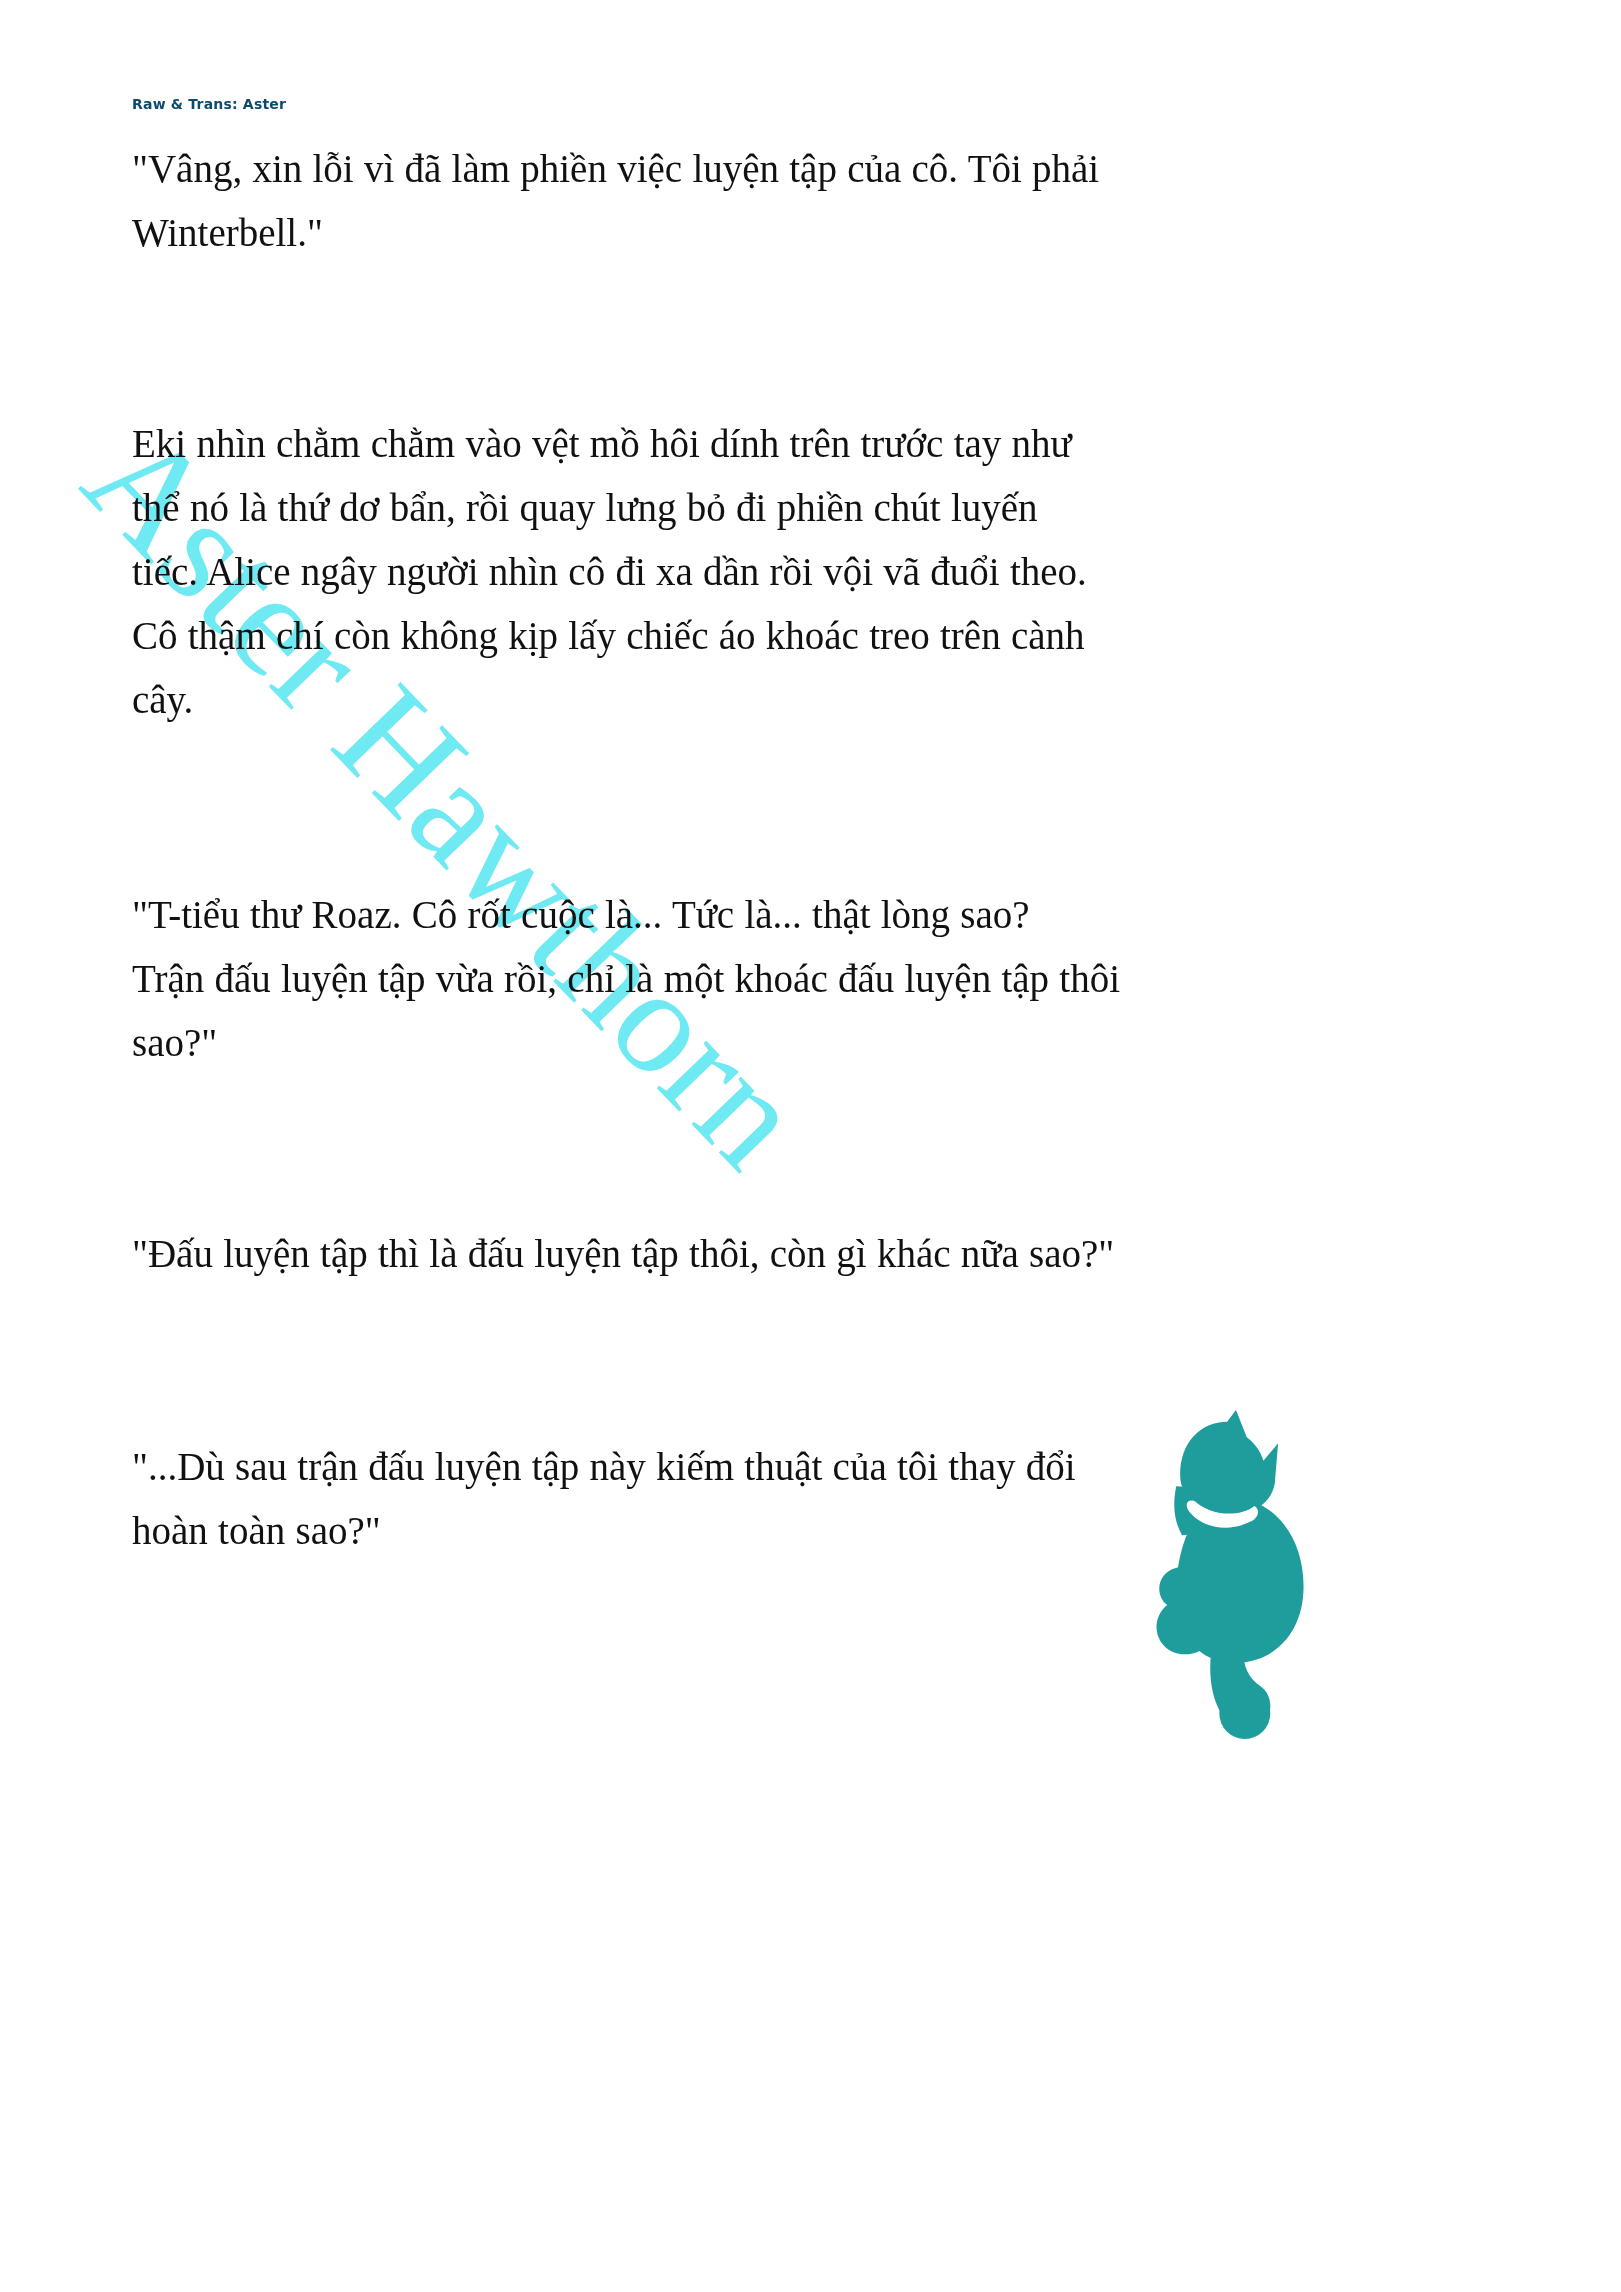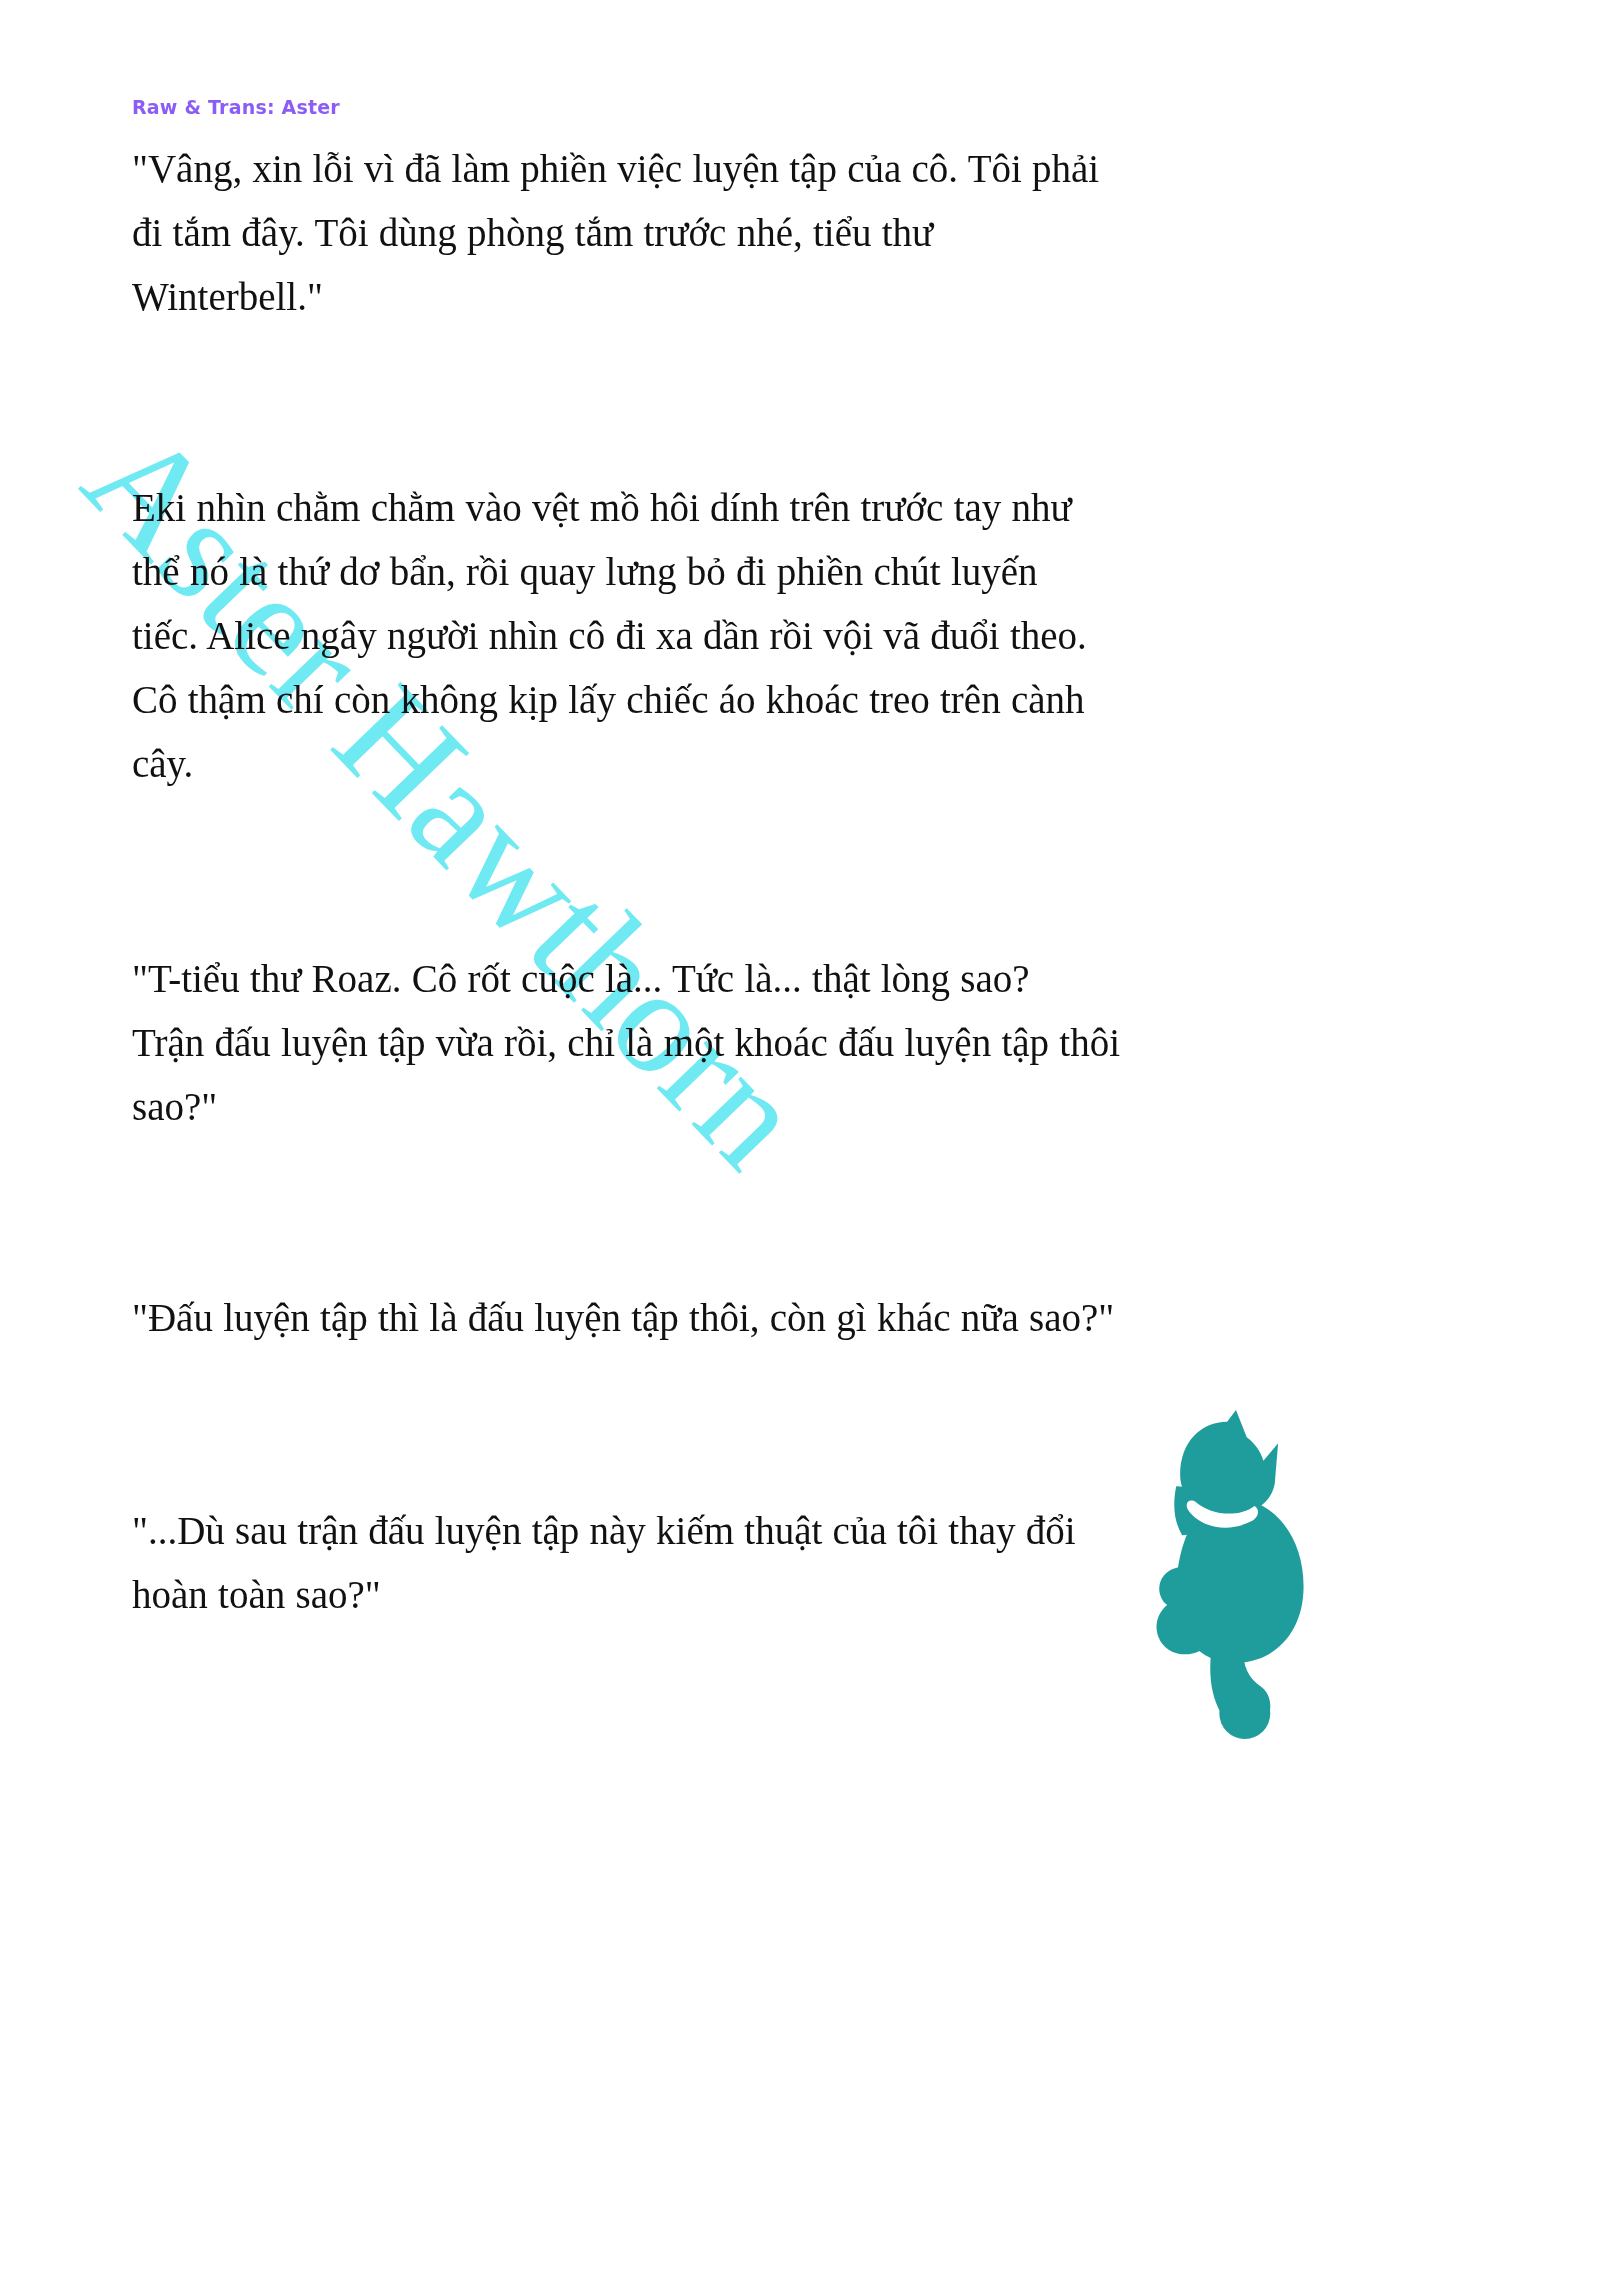--- a/index.html
+++ b/index.html
@@ -15,24 +15,24 @@
     overflow: hidden;
     font-family: "Liberation Serif", "DejaVu Serif", serif;
   }
 
   
   .page-header {
     position: absolute;
     left: 132px;
     top: 96px;
     font-family: "DejaVu Sans", "Liberation Sans", sans-serif;
-    font-size: 19px;
+    font-size: 14px;
     font-weight: 600;
     letter-spacing: 0.2px;
-    color: #8b5cf6;
+    color: #0c4a6e;
     white-space: nowrap;
   }
 
   
   .watermark {
     position: absolute;
     left: 147px;
     top: 372px;
     width: 1157px;
     height: 1157px;
@@ -150,21 +150,20 @@
       </g>
 
       <path d="M52 108 C64 126, 92 132, 116 120 C124 116, 126 108, 120 104 C104 116, 76 114, 60 100 C54 96, 48 100, 52 108 Z" fill="#ffffff"></path>
     </svg>
   </div>
 
   <div class="body-text">
 
     <p class="para">
       <span class="ln">"Vâng, xin lỗi vì đã làm phiền việc luyện tập của cô. Tôi phải</span>
-      <span class="ln">đi tắm đây. Tôi dùng phòng tắm trước nhé, tiểu thư</span>
       <span class="ln">Winterbell."</span>
     </p>
 
     <div class="gap-1"></div>
 
     <p class="para">
       <span class="ln">Eki nhìn chằm chằm vào vệt mồ hôi dính trên trước tay như</span>
       <span class="ln">thể nó là thứ dơ bẩn, rồi quay lưng bỏ đi phiền chút luyến</span>
       <span class="ln">tiếc. Alice ngây người nhìn cô đi xa dần rồi vội vã đuổi theo.</span>
       <span class="ln">Cô thậm chí còn không kịp lấy chiếc áo khoác treo trên cành</span>

